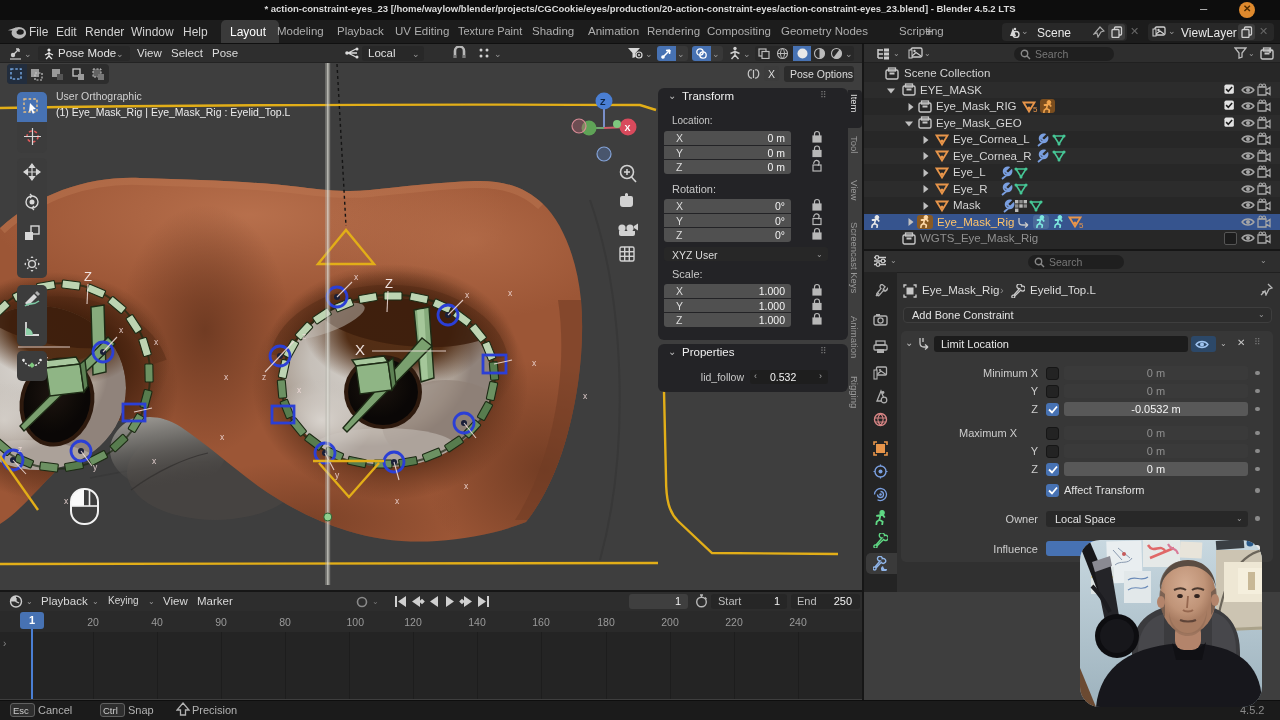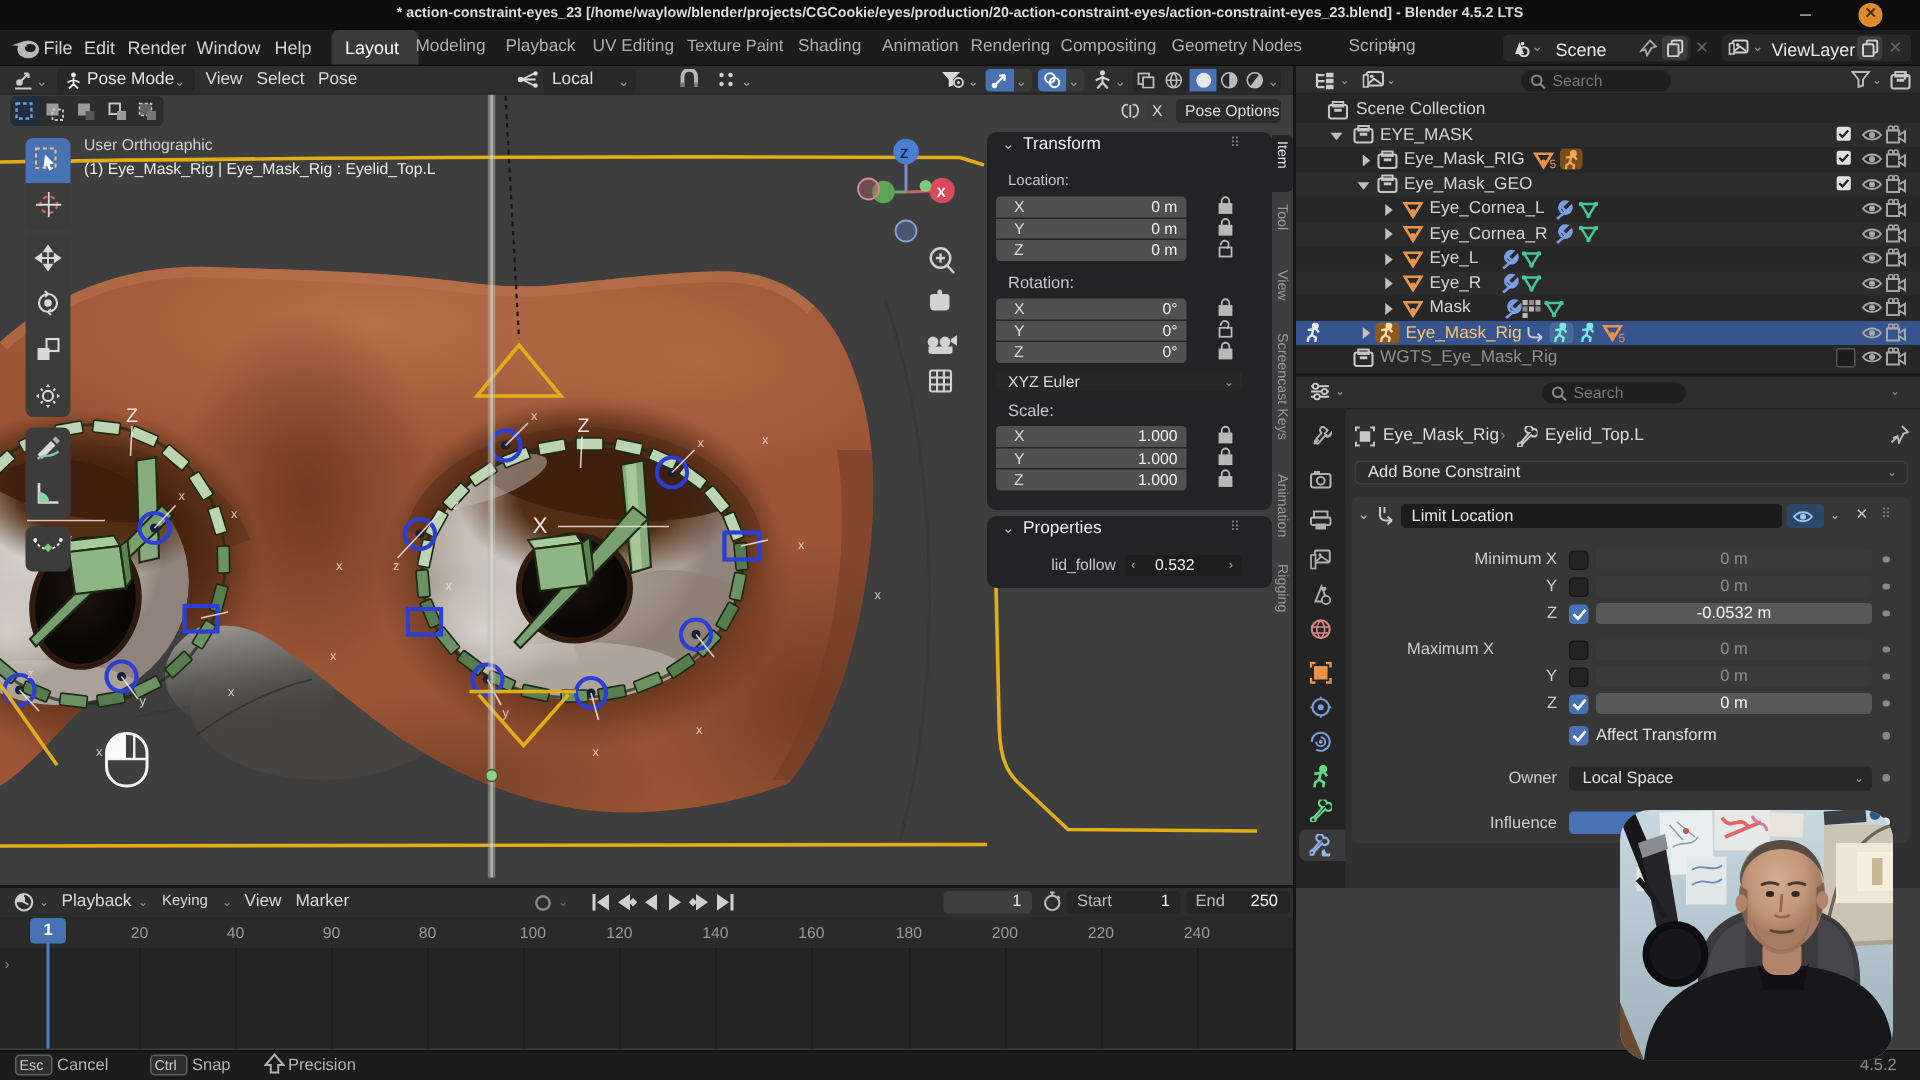--- a/index.html
+++ b/index.html
@@ -579,21 +579,21 @@
 <div class="abs" style="left:664px;top:199px;width:127px;height:13.5px;background:#505050;border-radius:3px 3px 0 0"></div>
 <div class="abs" style="left:664px;top:213.5px;width:127px;height:13.5px;background:#505050"></div>
 <div class="abs" style="left:664px;top:228px;width:127px;height:13.5px;background:#505050;border-radius:0 0 3px 3px"></div>
 <div class="txt" style="left:676px;top:200px;font-size:10.5px;color:#ddd">X</div>
 <div class="txt" style="left:676px;top:214.5px;font-size:10.5px;color:#ddd">Y</div>
 <div class="txt" style="left:676px;top:229px;font-size:10.5px;color:#ddd">Z</div>
 <div class="txt" style="left:745px;top:200px;font-size:10.5px;color:#f2f2f2;width:40px;text-align:right">0°</div>
 <div class="txt" style="left:745px;top:214.5px;font-size:10.5px;color:#f2f2f2;width:40px;text-align:right">0°</div>
 <div class="txt" style="left:745px;top:229px;font-size:10.5px;color:#f2f2f2;width:40px;text-align:right">0°</div>
 <div class="abs" style="left:664px;top:247px;width:164px;height:14px;background:#272727;border-radius:3px"></div>
-<div class="txt" style="left:672px;top:248.5px;font-size:10.5px;color:#dcdcdc">XYZ Euler</div>
+<div class="txt" style="left:672px;top:248.5px;font-size:10.5px;color:#dcdcdc">XYZ User</div>
 <div class="txt" style="left:816px;top:250px;font-size:8px;color:#999">⌄</div>
 <div class="txt" style="left:672px;top:268px;font-size:11px;color:#c8c8c8">Scale:</div>
 <div class="abs" style="left:664px;top:284px;width:127px;height:13.5px;background:#505050;border-radius:3px 3px 0 0"></div>
 <div class="abs" style="left:664px;top:298.5px;width:127px;height:13.5px;background:#505050"></div>
 <div class="abs" style="left:664px;top:313px;width:127px;height:13.5px;background:#505050;border-radius:0 0 3px 3px"></div>
 <div class="txt" style="left:676px;top:285px;font-size:10.5px;color:#ddd">X</div>
 <div class="txt" style="left:676px;top:299.5px;font-size:10.5px;color:#ddd">Y</div>
 <div class="txt" style="left:676px;top:314px;font-size:10.5px;color:#ddd">Z</div>
 <div class="txt" style="left:740px;top:285px;font-size:10.5px;color:#f2f2f2;width:45px;text-align:right">1.000</div>
 <div class="txt" style="left:740px;top:299.5px;font-size:10.5px;color:#f2f2f2;width:45px;text-align:right">1.000</div>
@@ -1035,21 +1035,21 @@
 <div class="txt" style="left:1064px;top:385.0px;width:184px;text-align:center;font-size:11px;color:#8f8f8f">0 m</div>
 <div class="abs" style="left:1255px;top:388.5px;width:4.5px;height:4.5px;border-radius:50%;background:#8a8a8a"></div>
 <div class="txt" style="left:938px;top:403.0px;width:100px;text-align:right;font-size:11px;color:#cdcdcd">Z</div>
 <div class="abs" style="left:1046px;top:402.5px;width:13px;height:13px;background:#4772b3;border-radius:3px"></div>
 <svg class="abs" style="left:1048px;top:404.5px" width="10" height="9" viewBox="0 0 10 9">
     <path d="M1,4.5 L4,7.5 L9,1.5" stroke="#fff" stroke-width="1.8" fill="none"></path>
   </svg>
 <div class="abs" style="left:1064px;top:401.5px;width:184px;height:14.5px;background:#585858;border-radius:3px"></div>
 <div class="txt" style="left:1064px;top:403.0px;width:184px;text-align:center;font-size:11px;color:#f4f4f4">-0.0532 m</div>
 <div class="abs" style="left:1255px;top:406.5px;width:4.5px;height:4.5px;border-radius:50%;background:#8a8a8a"></div>
-<div class="txt" style="left:938px;top:427.0px;width:100px;text-align:left;font-size:11px;color:#cdcdcd">Maximum X</div>
+<div class="txt" style="left:938px;top:427.0px;width:100px;text-align:center;font-size:11px;color:#cdcdcd">Maximum X</div>
 <div class="abs" style="left:1046px;top:426.5px;width:13px;height:13px;background:#232323;border-radius:3px;border:1px solid #161616;box-sizing:border-box"></div>
 <div class="abs" style="left:1064px;top:425.5px;width:184px;height:14.5px;background:#3a3a3a;border-radius:3px"></div>
 <div class="txt" style="left:1064px;top:427.0px;width:184px;text-align:center;font-size:11px;color:#8f8f8f">0 m</div>
 <div class="abs" style="left:1255px;top:430.5px;width:4.5px;height:4.5px;border-radius:50%;background:#8a8a8a"></div>
 <div class="txt" style="left:938px;top:445.0px;width:100px;text-align:right;font-size:11px;color:#cdcdcd">Y</div>
 <div class="abs" style="left:1046px;top:444.5px;width:13px;height:13px;background:#232323;border-radius:3px;border:1px solid #161616;box-sizing:border-box"></div>
 <div class="abs" style="left:1064px;top:443.5px;width:184px;height:14.5px;background:#3a3a3a;border-radius:3px"></div>
 <div class="txt" style="left:1064px;top:445.0px;width:184px;text-align:center;font-size:11px;color:#8f8f8f">0 m</div>
 <div class="abs" style="left:1255px;top:448.5px;width:4.5px;height:4.5px;border-radius:50%;background:#8a8a8a"></div>
 <div class="txt" style="left:938px;top:463.0px;width:100px;text-align:right;font-size:11px;color:#cdcdcd">Z</div>

